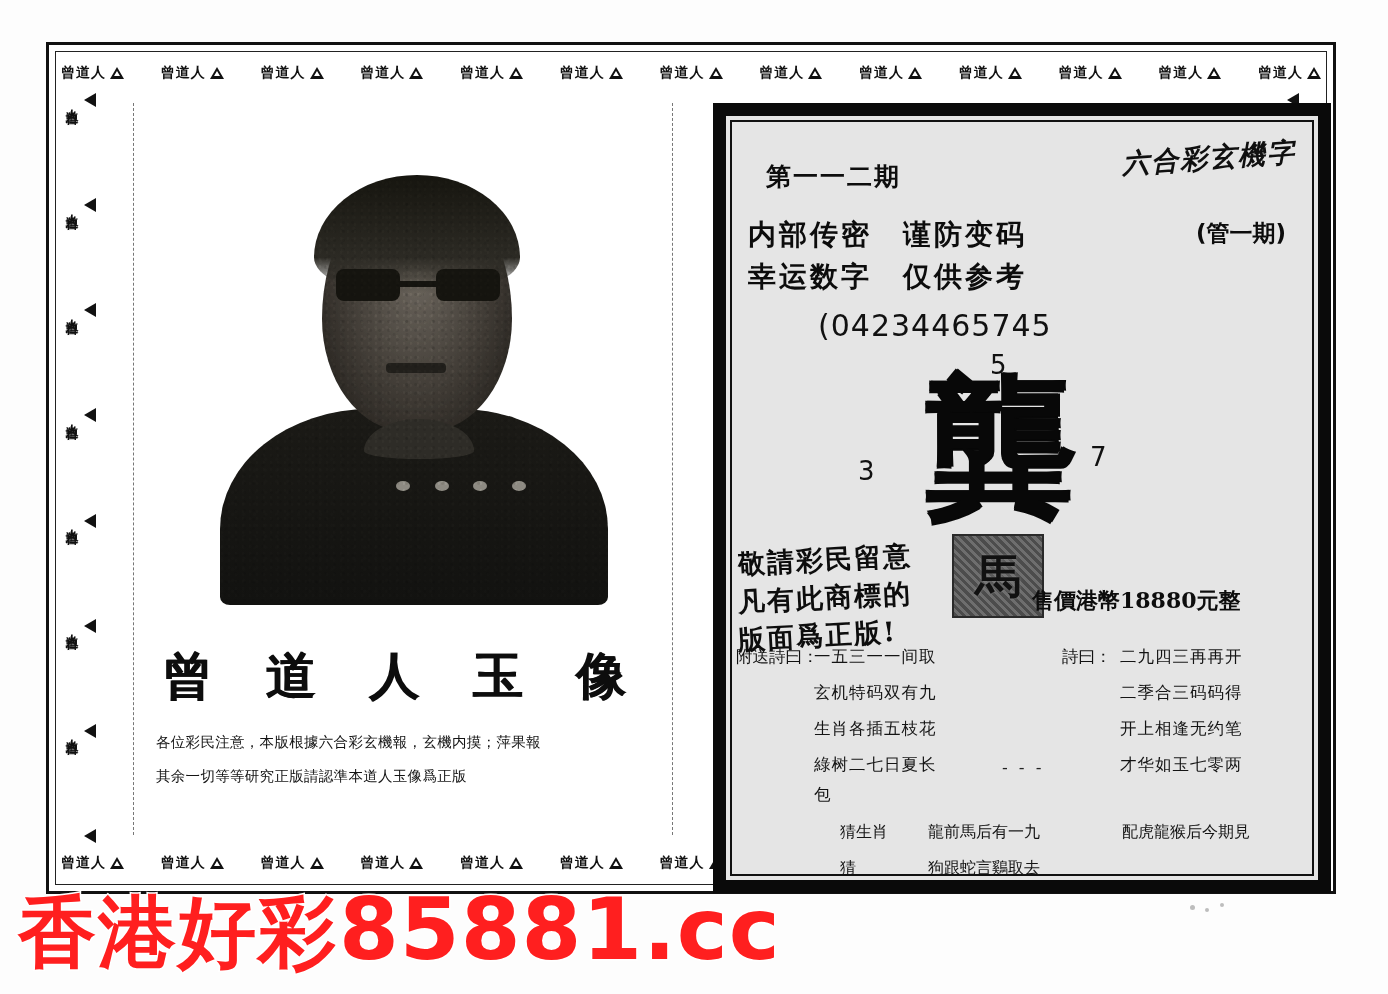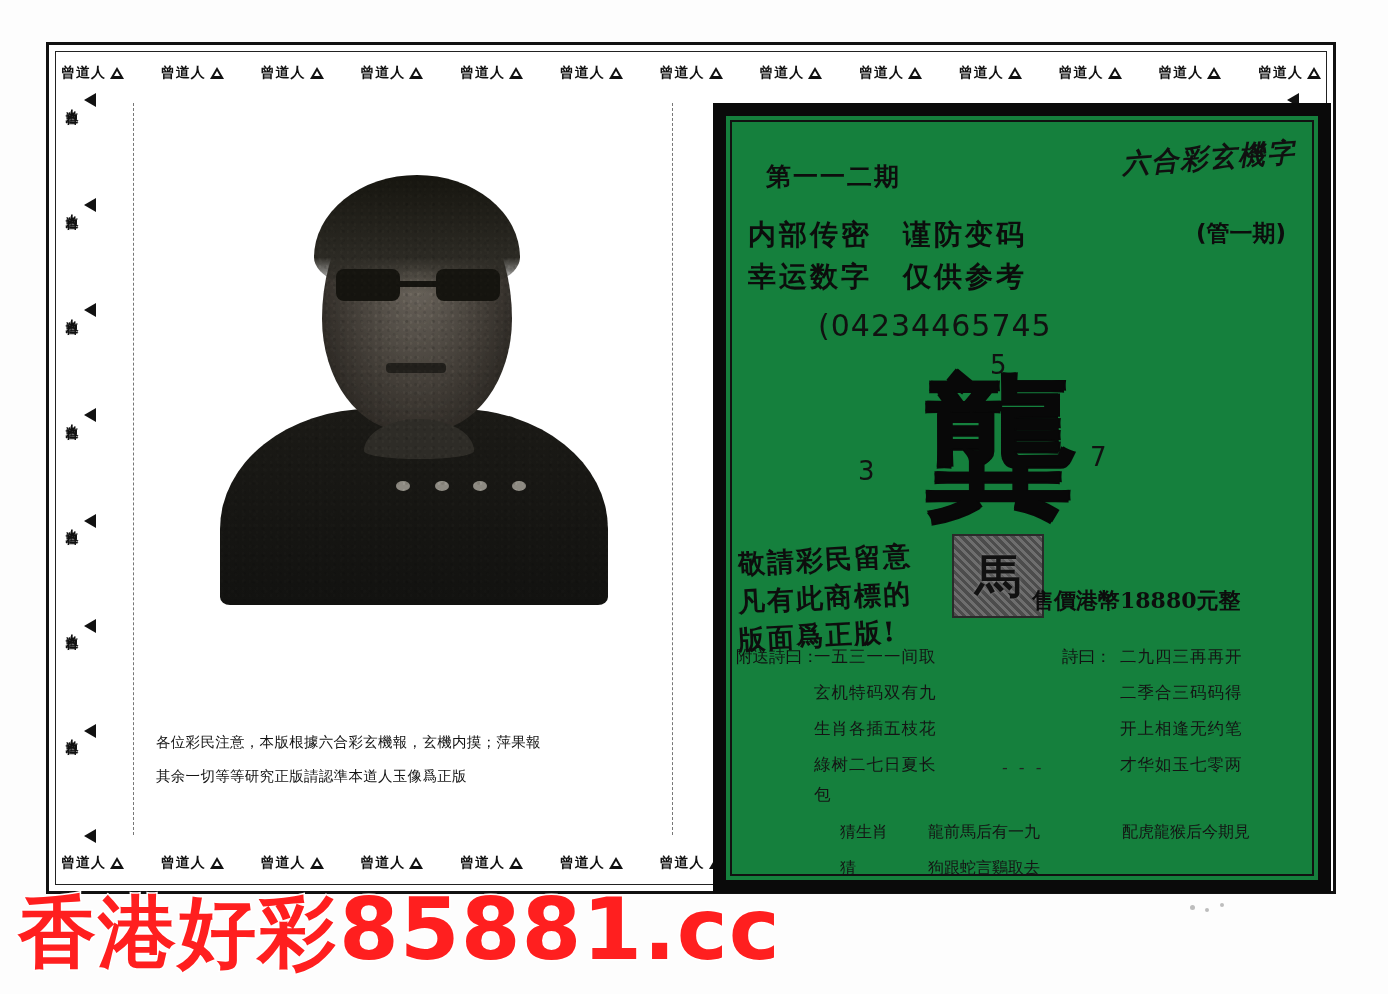--- a/index.html
+++ b/index.html
@@ -249,21 +249,21 @@
 
   
   #right-pane {
     position: absolute;
     left: 606px;
     top: 0;
     width: 618px;
     height: 790px;
     border: 13px solid #0a0a0a;
     box-sizing: border-box;
-    background: #15803d;
+    background: #e5e5e5;
   }
   #right-inner {
     position: absolute;
     inset: 4px;
     border: 2px solid #111;
     box-sizing: border-box;
     overflow: hidden;
   }
 
   .issue {
@@ -660,20 +660,21 @@
           <div class="collar"></div>
           <div class="buttons">
             <i></i>
             <i></i>
             <i></i>
             <i></i>
           </div>
           <div class="grain"></div>
         </div>
 
+        <div id="left-title">曾 道 人 玉 像</div>
         <div class="left-note" id="left-note-1">各位彩民注意，本版根據六合彩玄機報，玄機内摸；萍果報</div>
         <div class="left-note" id="left-note-2">其余一切等等研究正版請認準本道人玉像爲正版</div>
       </div>
 
       <div id="right-pane">
         <div id="right-inner">
 
           <div class="issue">第一一二期</div>
           <div class="brand">六合彩玄機字</div>
 

